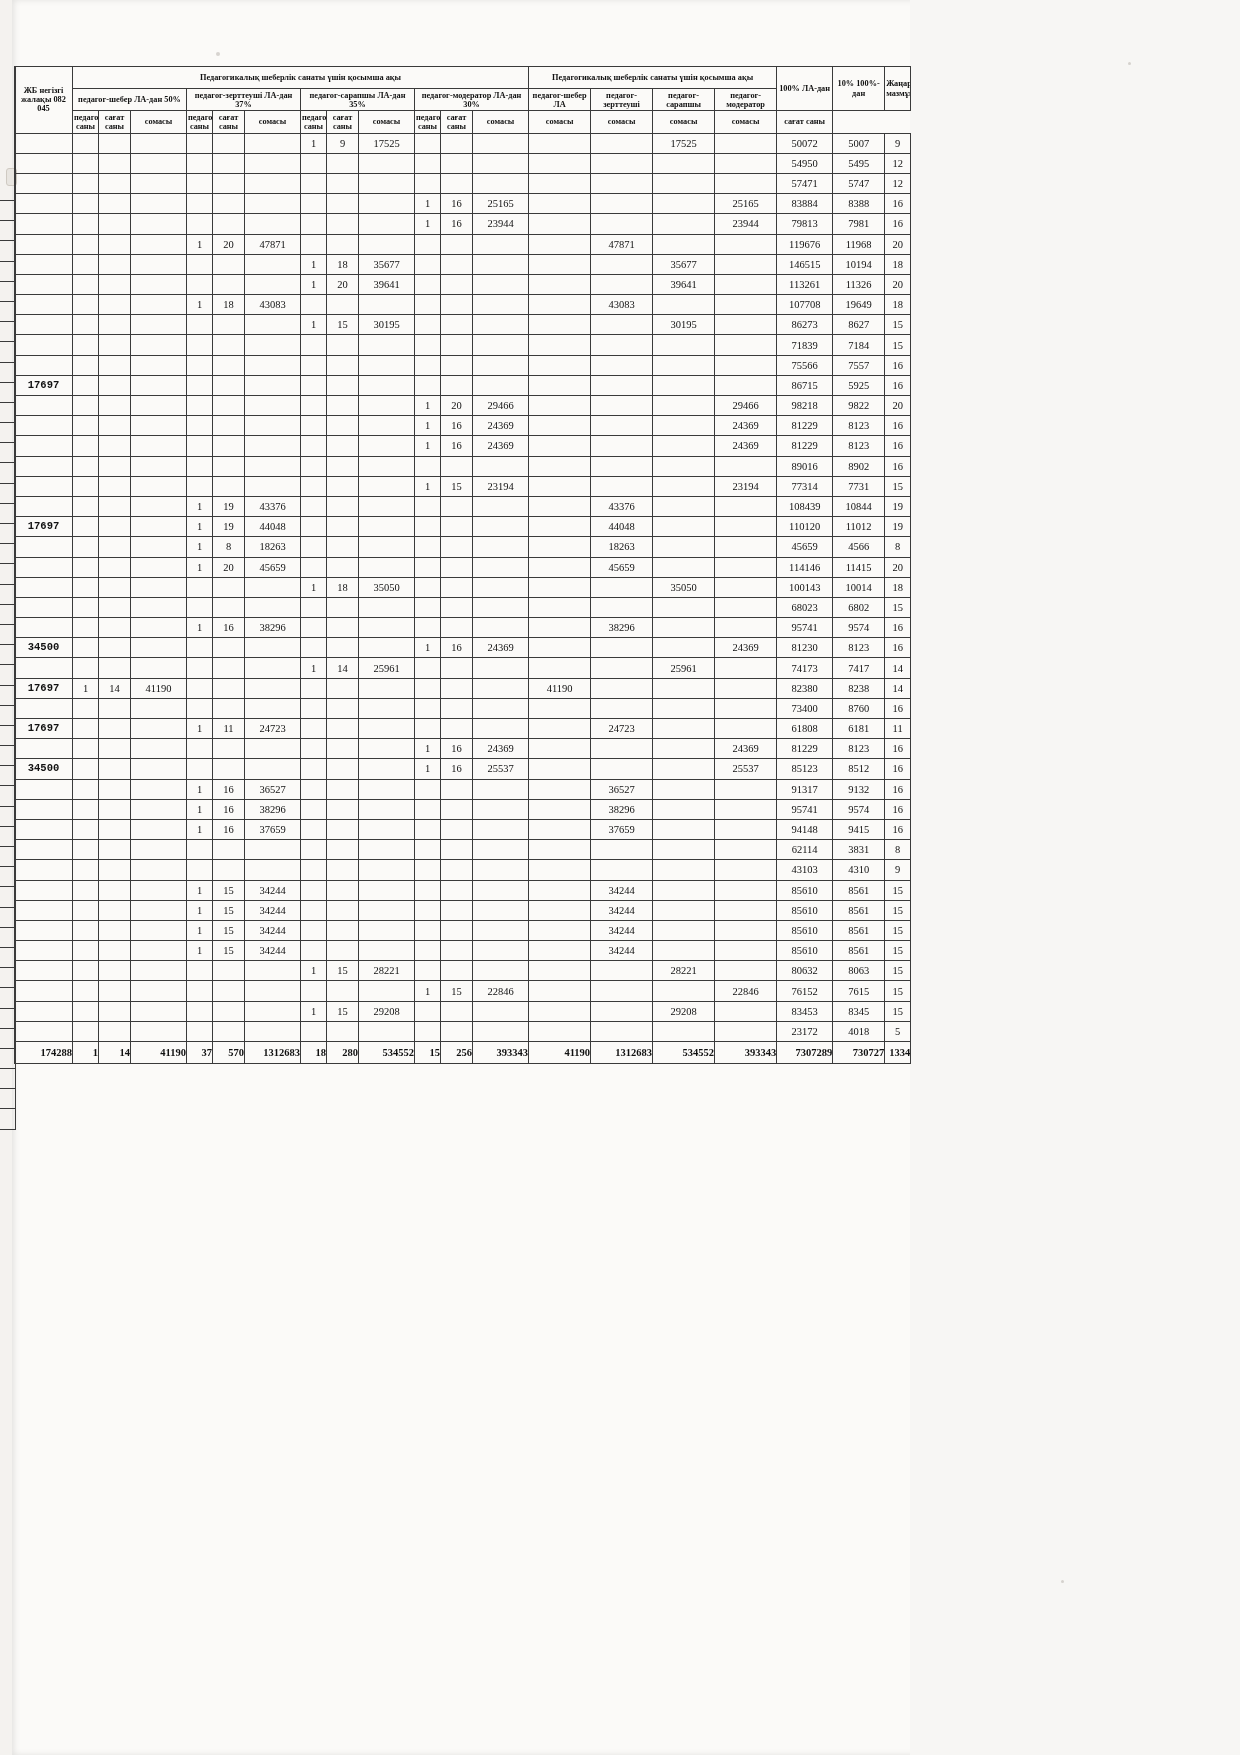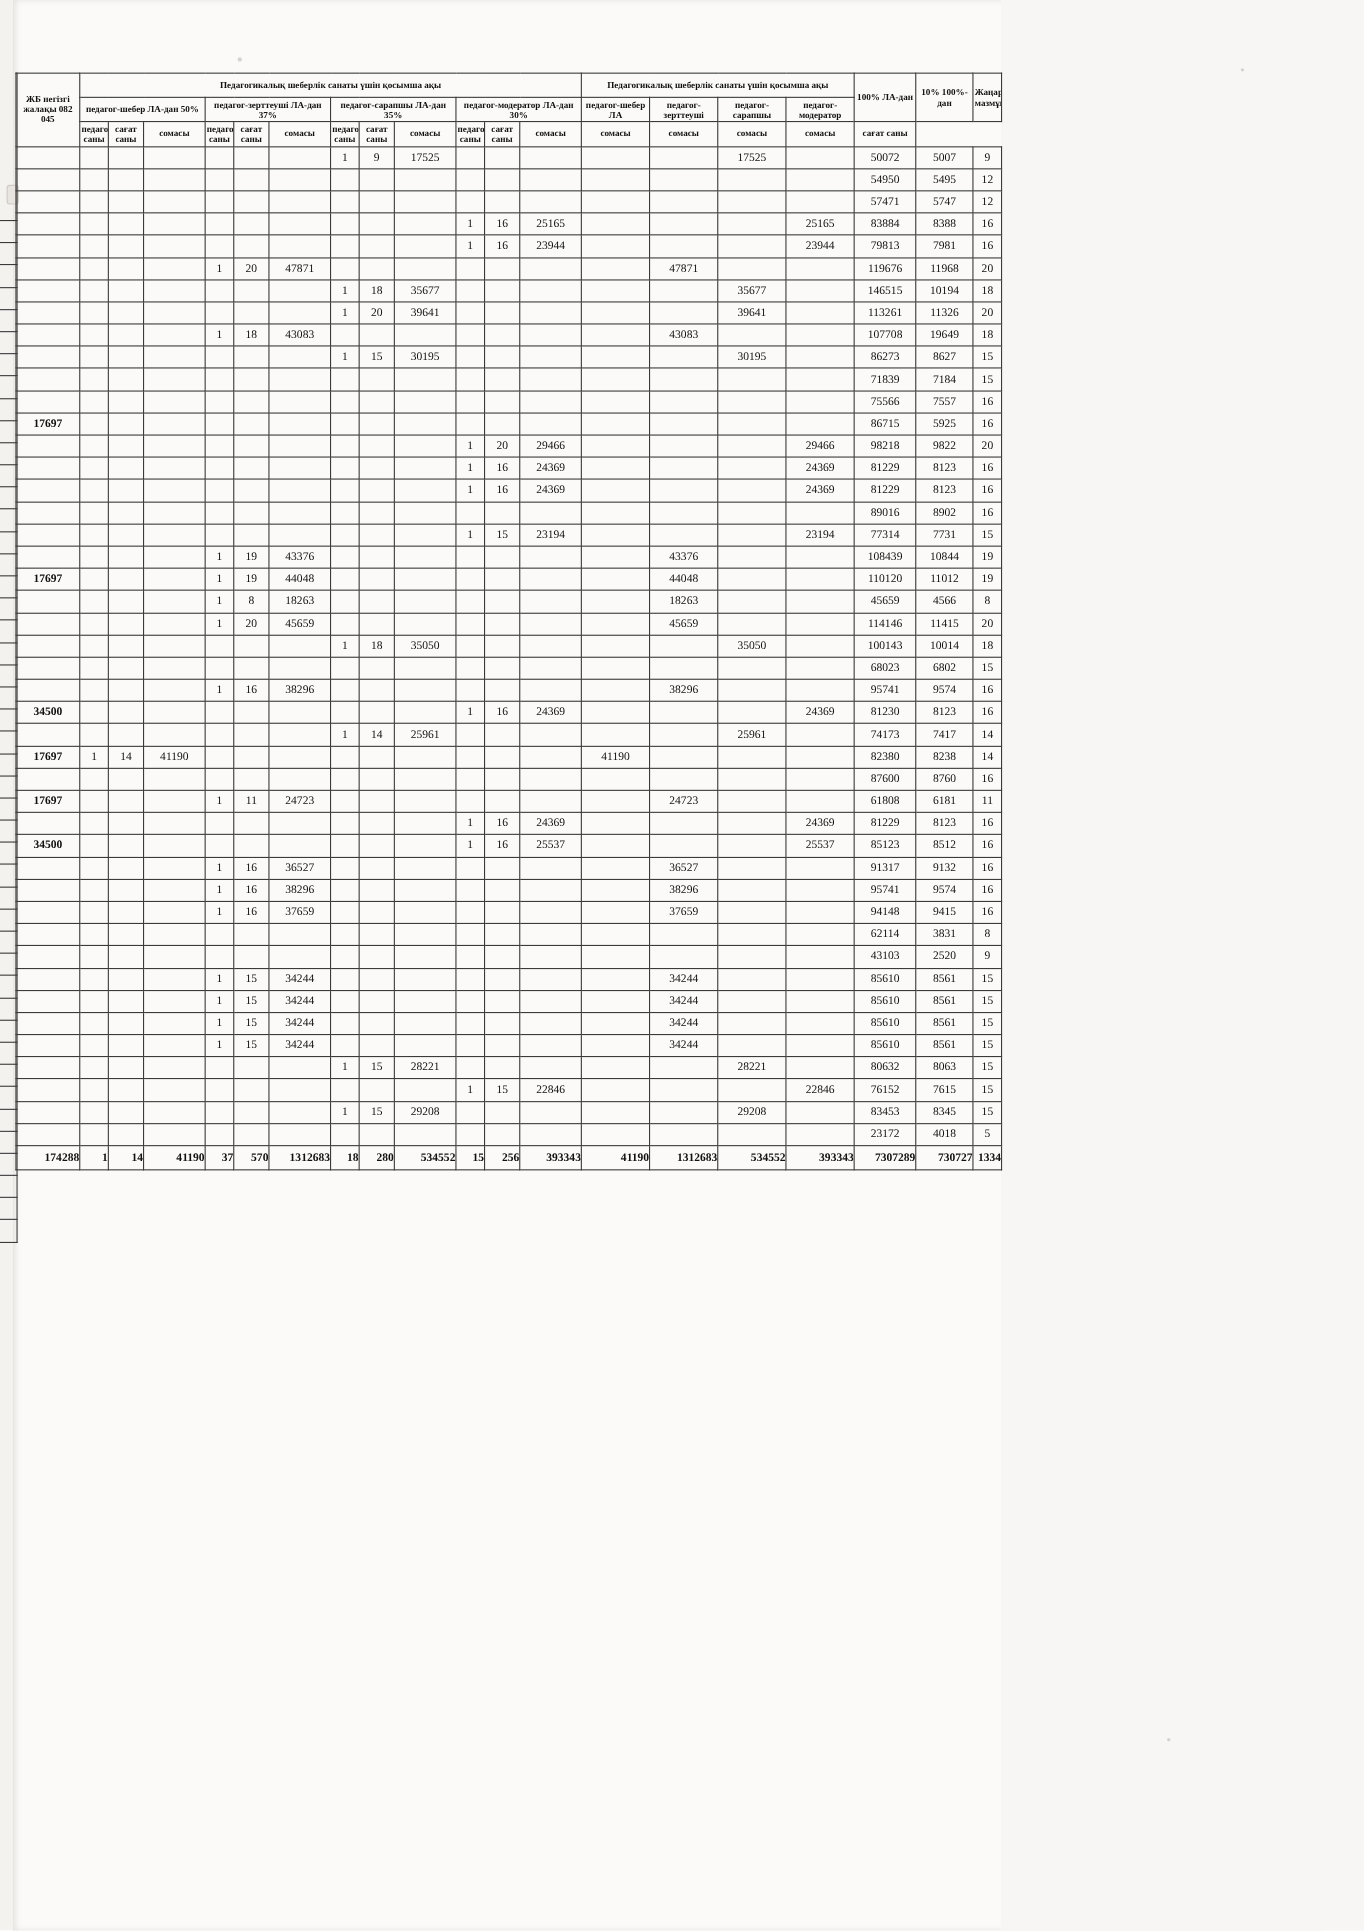--- a/index.html
+++ b/index.html
@@ -66,21 +66,21 @@
   table.sheet th {
     font-weight: bold;
     font-size: 8.3px;
     line-height: 1.12;
     padding: 1px 1px;
     white-space: normal;
   }
   th.grp { font-size: 9px; }
   th.sub { font-size: 8px; }
   td.num { font-size: 10.5px; }
-  td.bold { font-weight: bold; }
+  td.bold { font-weight: bold; font-family: Liberation Mono, monospace; }
   tr.total td { font-weight: bold; font-size: 10.5px; height: 21px; text-align: right; }
   
   #left-strip {
     position: absolute;
     left: 0px;
     top: 66px;
     width: 16px;
   }
   #left-strip .cell {
     height: 19.2px;
@@ -863,21 +863,21 @@
           <td class="num"></td>
           <td class="num"></td>
           <td class="num"></td>
           <td class="num"></td>
           <td class="num"></td>
           <td class="num"></td>
           <td class="num"></td>
           <td class="num"></td>
           <td class="num"></td>
           <td class="num"></td>
-          <td class="num">87600</td>
+          <td class="num">73400</td>
           <td class="num">8760</td>
           <td class="num">16</td>
         </tr>
         <tr>
           <td class="num bold">17697</td>
           <td class="num"></td>
           <td class="num"></td>
           <td class="num"></td>
           <td class="num">1</td>
           <td class="num">11</td>
@@ -1040,21 +1040,21 @@
           <td class="num"></td>
           <td class="num"></td>
           <td class="num"></td>
           <td class="num"></td>
           <td class="num"></td>
           <td class="num"></td>
           <td class="num"></td>
           <td class="num"></td>
           <td class="num"></td>
           <td class="num">43103</td>
-          <td class="num">2520</td>
+          <td class="num">4310</td>
           <td class="num">9</td>
         </tr>
         <tr>
           <td class="num bold"></td>
           <td class="num"></td>
           <td class="num"></td>
           <td class="num"></td>
           <td class="num">1</td>
           <td class="num">15</td>
           <td class="num">34244</td>

